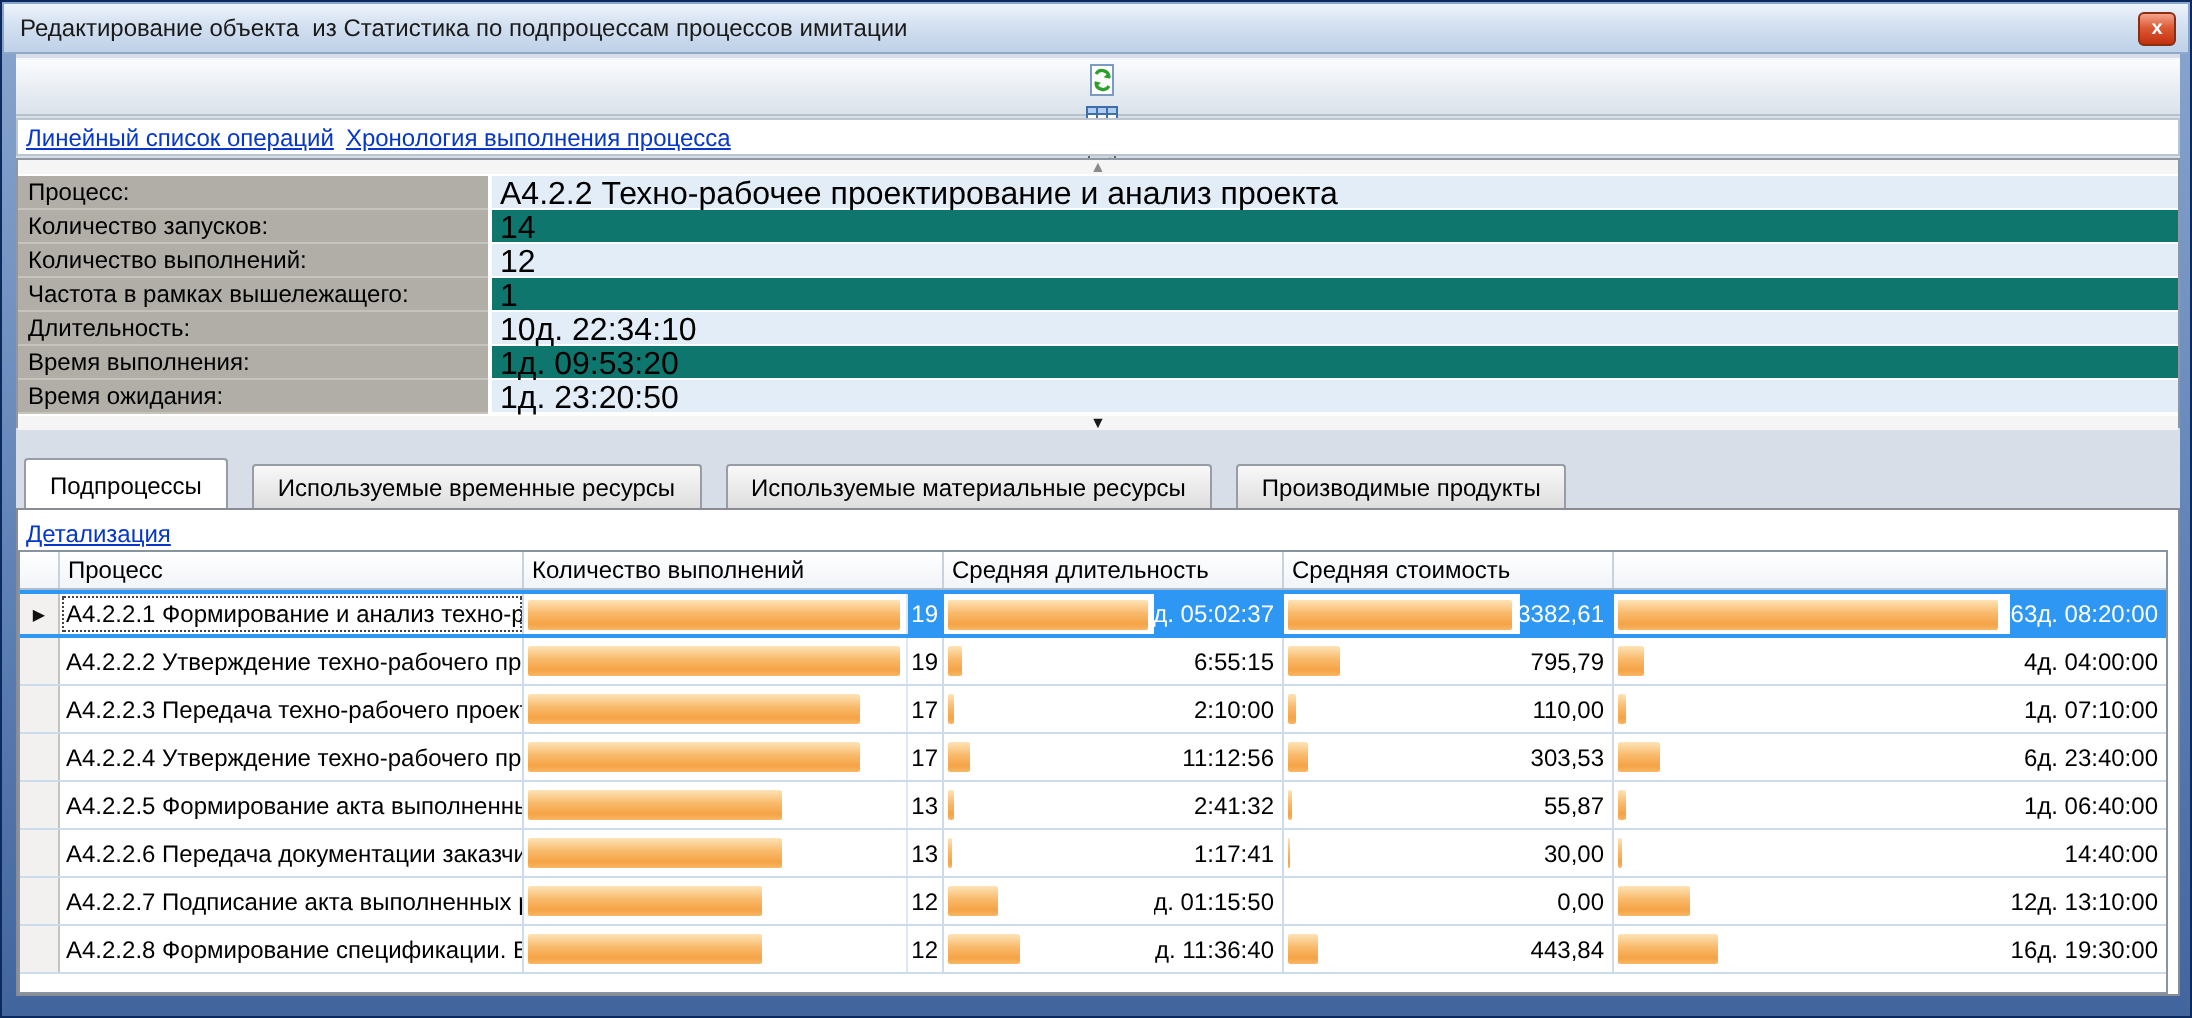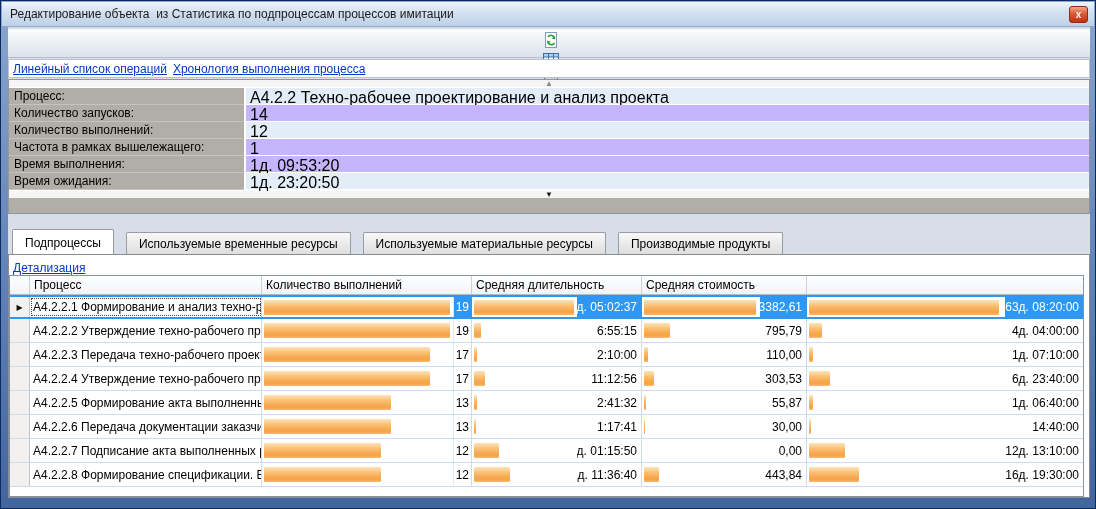--- a/index.html
+++ b/index.html
@@ -41,21 +41,21 @@
     border:1px solid #8e97a3; background:#b1aea7; }
   .scrollstrip{ height:8px; background:#f5f5f5; display:flex; align-items:center; justify-content:center;
     font-size:8px; line-height:8px; }
   .scrollstrip.up{ color:#8a8a8a; border-bottom:1px solid #fff; }
   .scrollstrip.down{ color:#1a1a1a; border-top:1px solid #fff; }
   .prow{ display:flex; height:17px; }
   .plabel{ width:235px; background:#b1aea7; color:#000; font-size:12px; padding:1px 0 0 5px;
     border-bottom:1px solid #c6c3bd; }
   .pvalue{ flex:1; font-size:16px; color:#000; padding:1px 0 0 4px; border-left:2px solid #fff;
     border-bottom:1px solid #fff; }
-  .pvalue.alt{ background:#e3edf8; } .pvalue.plain{ background:#c4b5fd; }
+  .pvalue.alt{ background:#e3edf8; } .pvalue.plain{ background:#0f766e; }
   
   .tabs{ position:absolute; left:4px; top:202px; height:25px; display:flex; align-items:flex-end; }
   .tab{ font-size:12px; color:#000; padding:4px 12px 3px 12px; height:22px;
     background:linear-gradient(180deg,#f8f8f8 0%,#dedede 100%);
     border:1px solid #989ca5; border-bottom:none; border-radius:2px 2px 0 0; margin-right:12px; white-space:nowrap; }
   .tab.active{ height:25px; background:#fff; position:relative; z-index:3; padding-top:6px; }
   .tabpanel{ position:absolute; left:0; top:227px; width:1082px; height:244px; background:#fff;
     border:1px solid #898c95; z-index:2; }
   .detail{ position:absolute; left:4px; top:3px; }
   
@@ -179,20 +179,24 @@
       </div>
       <div class="prow">
         <div class="plabel">Количество выполнений:</div>
         <div class="pvalue alt">12</div>
       </div>
       <div class="prow">
         <div class="plabel">Частота в рамках вышележащего:</div>
         <div class="pvalue plain">1</div>
       </div>
       <div class="prow">
+        <div class="plabel">Длительность:</div>
+        <div class="pvalue alt">10д. 22:34:10</div>
+      </div>
+      <div class="prow">
         <div class="plabel">Время выполнения:</div>
         <div class="pvalue plain">1д. 09:53:20</div>
       </div>
       <div class="prow">
         <div class="plabel">Время ожидания:</div>
         <div class="pvalue alt">1д. 23:20:50</div>
       </div>
       <div class="scrollstrip down">
         <span>▼</span>
       </div>

